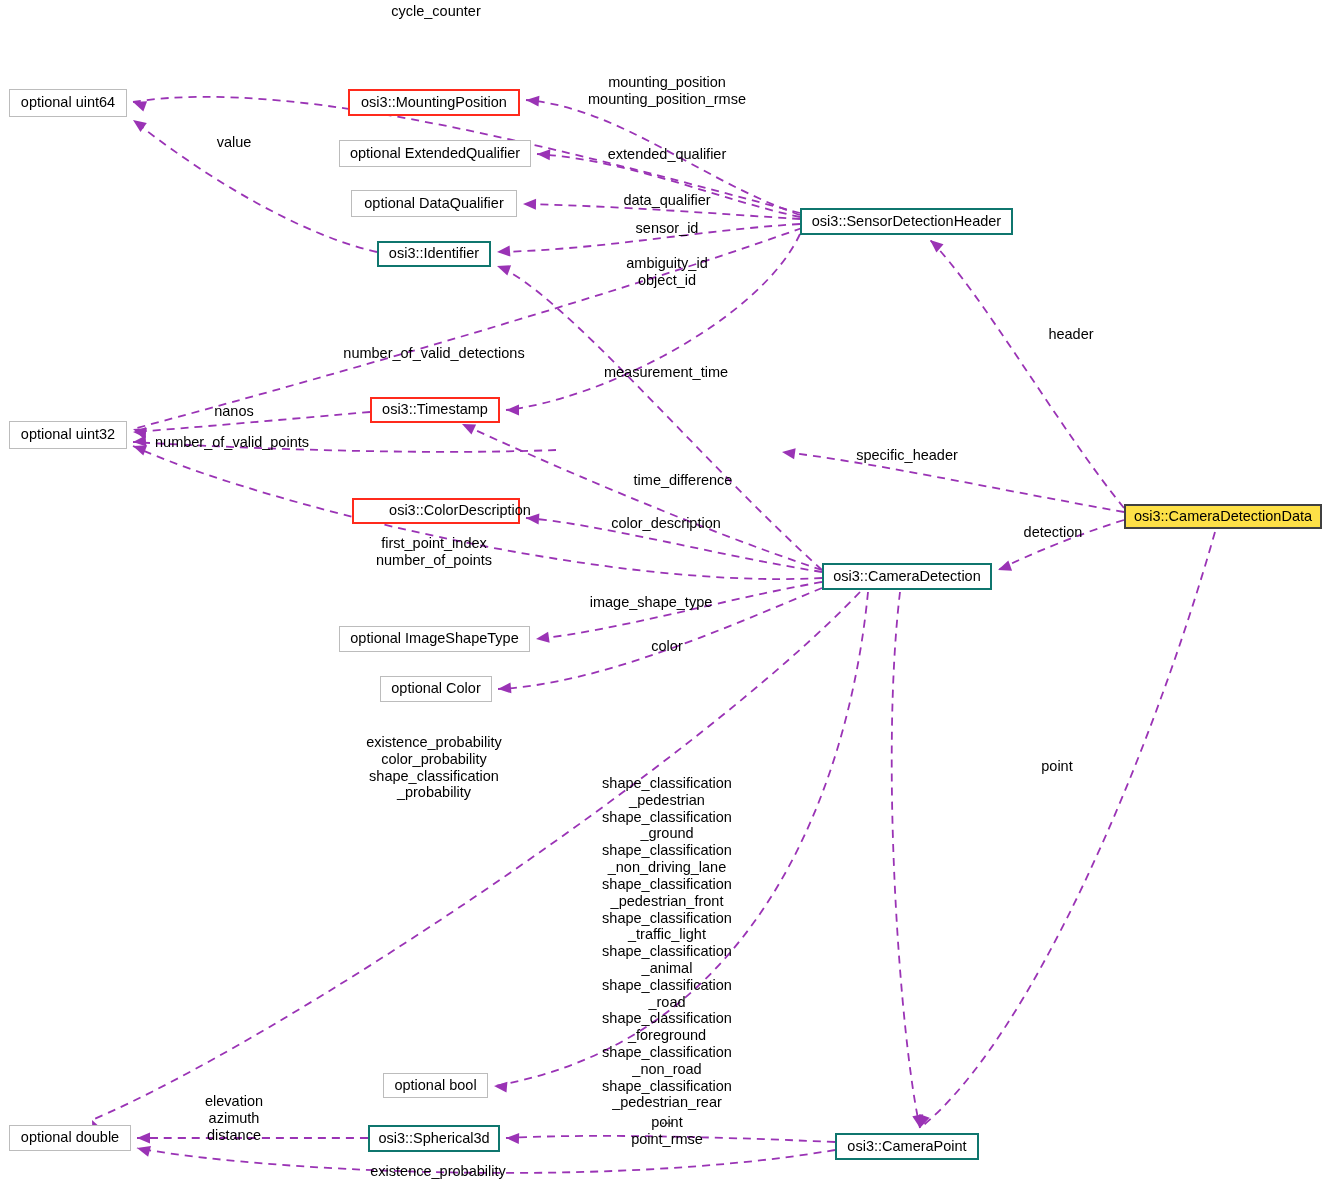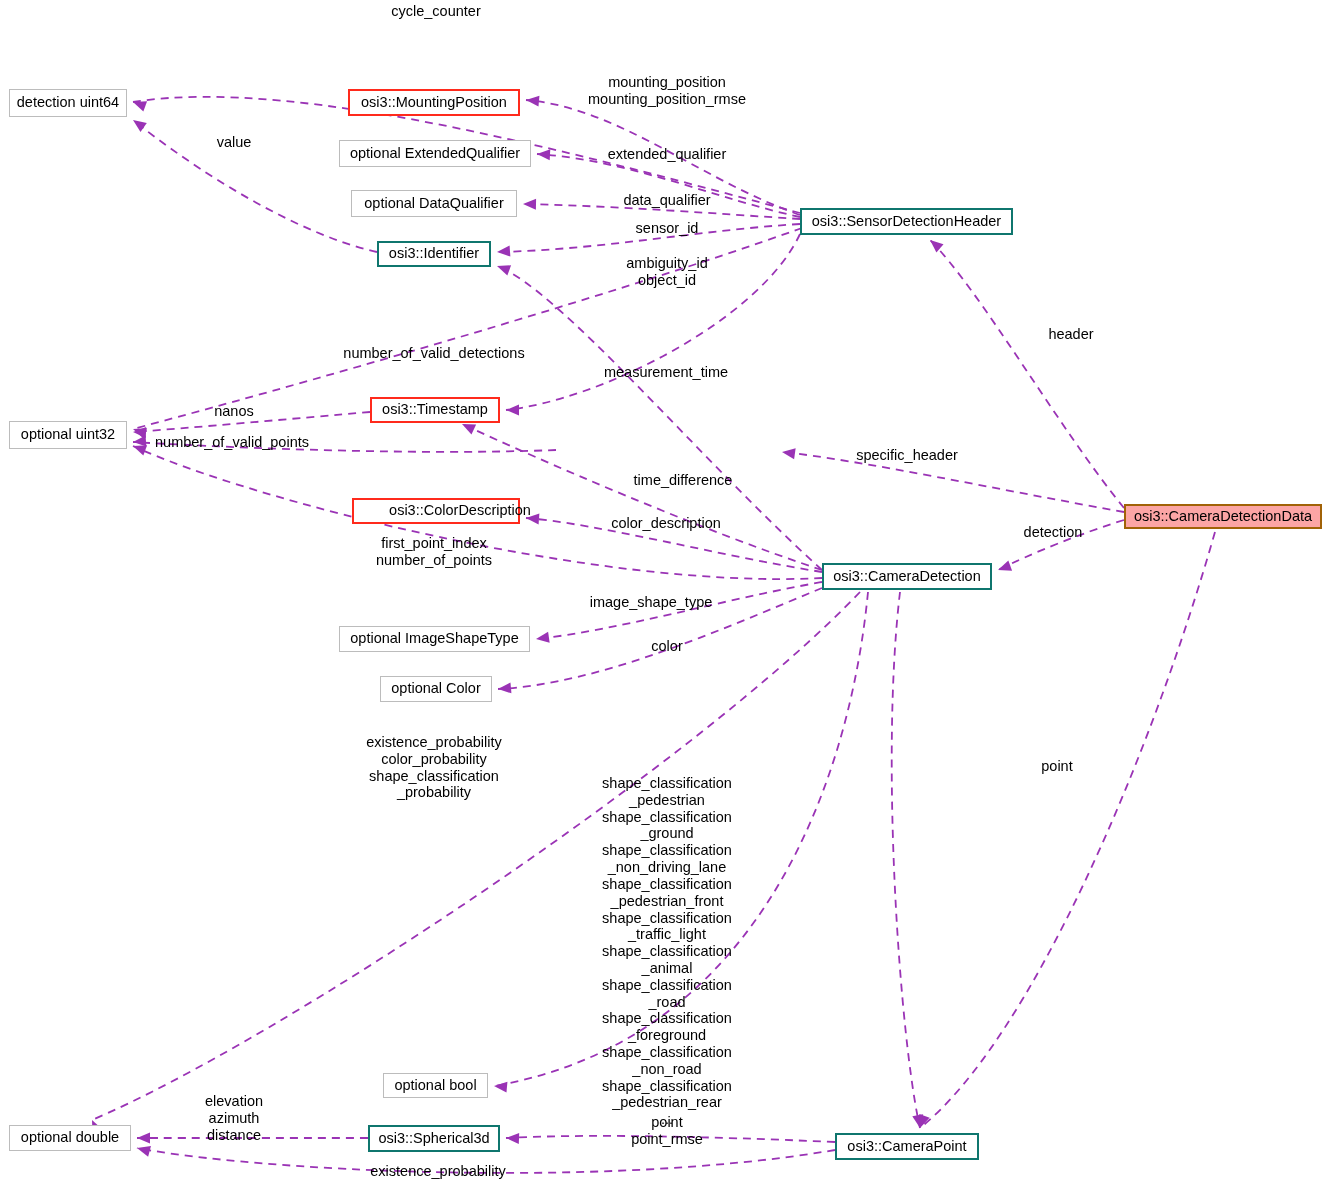--- a/index.html
+++ b/index.html
@@ -39,22 +39,22 @@
   .node.grey-border {
     border: 1px solid #bcbcbc;
   }
   .node.black-border {
     border: 2px solid #0f766e;
   }
   .node.red-border {
     border: 2px solid #ff2a1c;
   }
   .node.current {
-    border: 2px solid #a16207;
-    background: #fca5a5;
+    border: 2px solid #404040;
+    background: #fde047;
   }
   .edge-label {
     position: absolute;
     font-size: 14.5px;
     color: #000000;
     text-align: center;
     line-height: 1.16;
     white-space: pre-line;
     transform: translateX(-50%);
     z-index: 4;
@@ -113,21 +113,21 @@
       <path d="M 1215,532 C 1150,760 1030,1040 920,1128" fill="none" stroke="#9a33b5" stroke-width="1.8" stroke-dasharray="8,6"></path>
       <polygon points="0,0 -13,-5.5 -13,5.5" fill="#9a33b5" transform="translate(920,1128) rotate(110)"></polygon>
       <path d="M 835,1142 C 700,1136 580,1134 506,1138" fill="none" stroke="#9a33b5" stroke-width="1.8" stroke-dasharray="8,6"></path>
       <polygon points="0,0 -13,-5.5 -13,5.5" fill="#9a33b5" transform="translate(506,1138) rotate(182)"></polygon>
       <path d="M 368,1138 C 280,1138 190,1138 137,1138" fill="none" stroke="#9a33b5" stroke-width="1.8" stroke-dasharray="8,6"></path>
       <polygon points="0,0 -13,-5.5 -13,5.5" fill="#9a33b5" transform="translate(137,1138) rotate(180)"></polygon>
       <path d="M 835,1150 C 600,1190 250,1170 137,1148" fill="none" stroke="#9a33b5" stroke-width="1.8" stroke-dasharray="8,6"></path>
       <polygon points="0,0 -13,-5.5 -13,5.5" fill="#9a33b5" transform="translate(137,1148) rotate(195)"></polygon>
     </svg>
 
-<div class="node grey-border" style="left: 9px; top: 89px; width: 118px; height: 28px;">detection uint64</div>
+<div class="node grey-border" style="left: 9px; top: 89px; width: 118px; height: 28px;">optional uint64</div>
     <div class="node red-border" style="left: 348px; top: 89px; width: 172px; height: 27px;">osi3::MountingPosition</div>
     <div class="node grey-border" style="left: 339px; top: 140px; width: 192px; height: 27px;">optional ExtendedQualifier</div>
     <div class="node grey-border" style="left: 351px; top: 190px; width: 166px; height: 27px;">optional DataQualifier</div>
     <div class="node black-border" style="left: 377px; top: 241px; width: 114px; height: 26px;">osi3::Identifier</div>
     <div class="node black-border" style="left: 800px; top: 208px; width: 213px; height: 27px;">osi3::SensorDetectionHeader</div>
     <div class="node grey-border" style="left: 9px; top: 421px; width: 118px; height: 28px;">optional uint32</div>
     <div class="node red-border" style="left: 370px; top: 397px; width: 130px; height: 26px;">osi3::Timestamp</div>
     <div class="node red-border" style="left: 352px; top: 498px; width: 168px; height: 26px; padding-left: 48px;">osi3::ColorDescription</div>
     <div class="node current" style="left: 1124px; top: 504px; width: 198px; height: 25px;">osi3::CameraDetectionData</div>
     <div class="node black-border" style="left: 822px; top: 563px; width: 170px; height: 27px;">osi3::CameraDetection</div>

